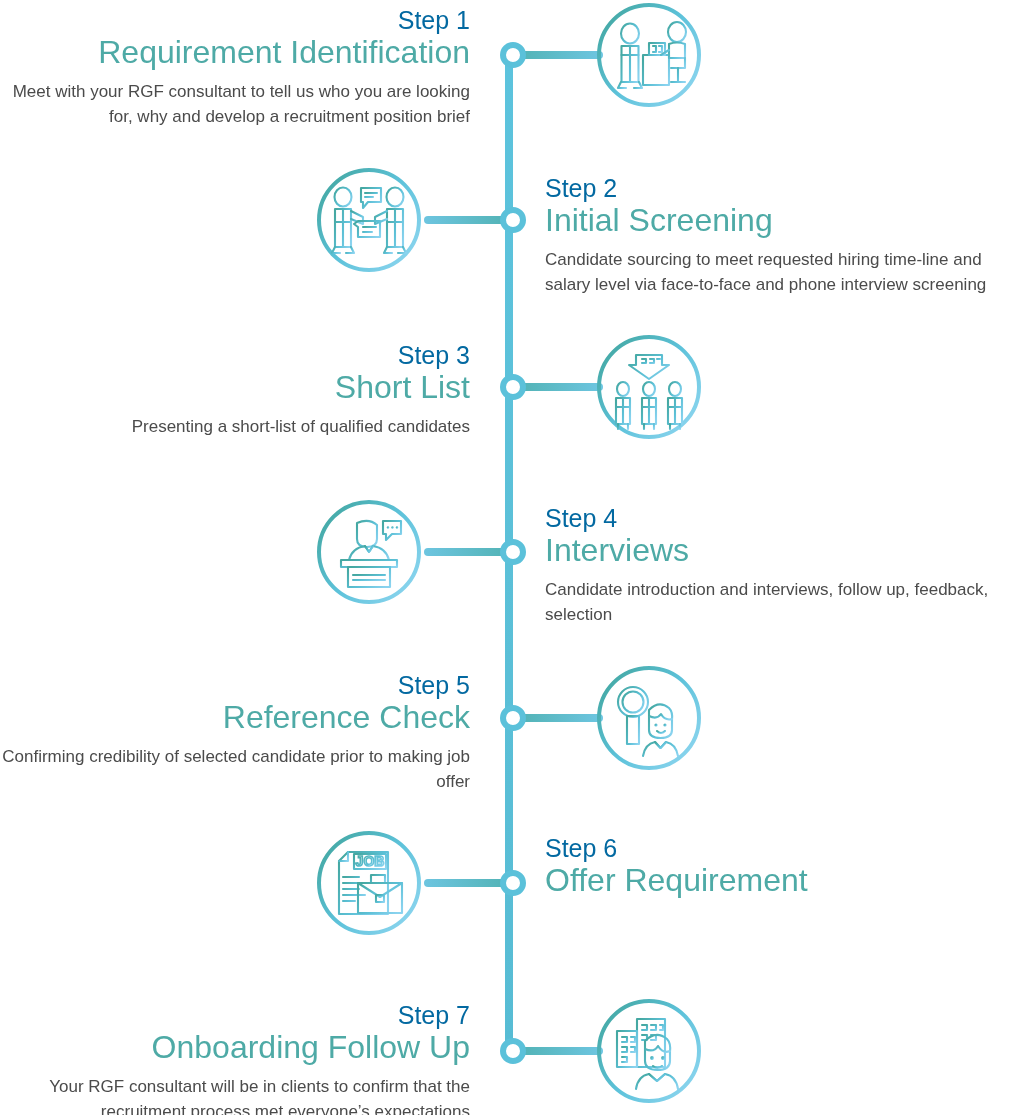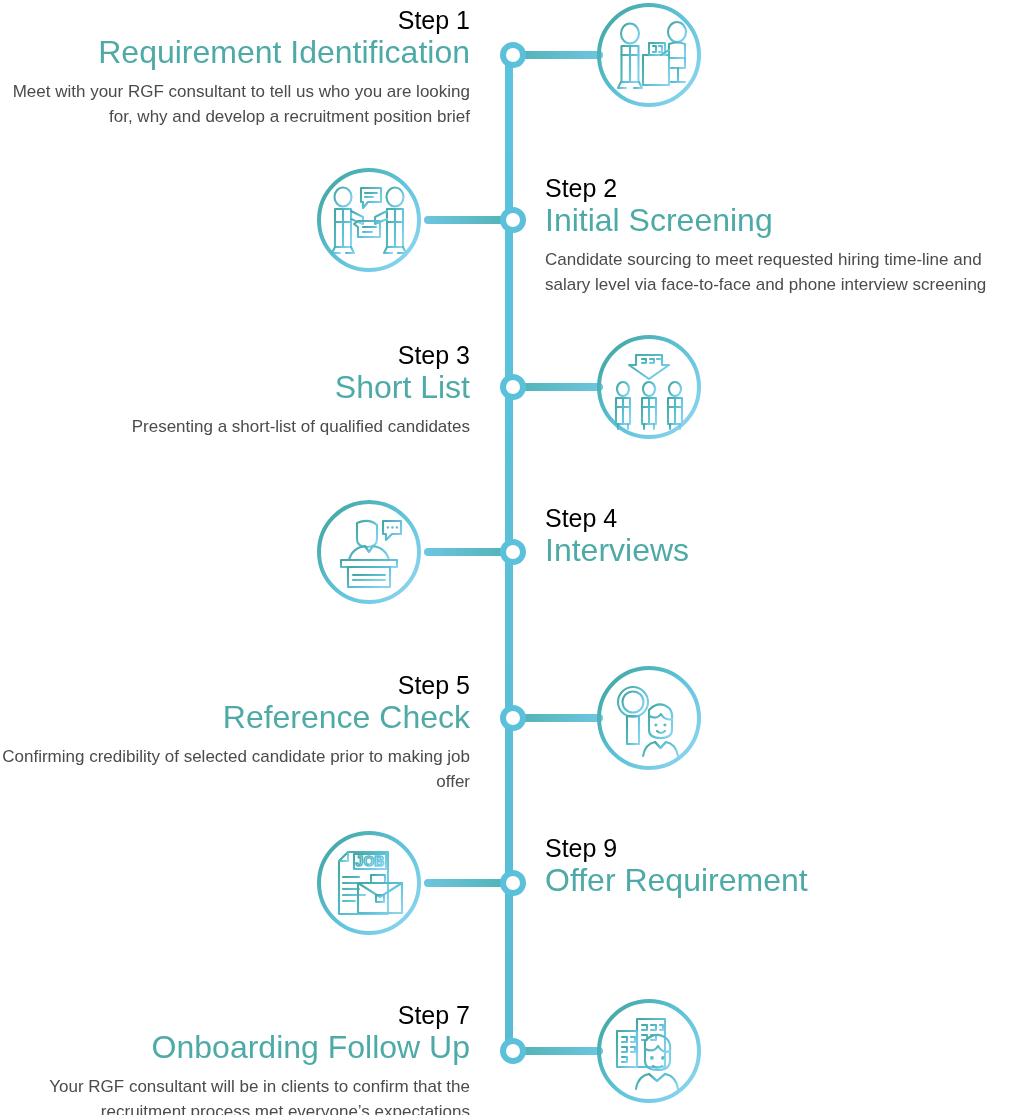--- a/index.html
+++ b/index.html
@@ -93,21 +93,21 @@
     text-align: right;
   }
   .step-text.align-left {
     left: 545px;
     text-align: left;
   }
 
   .step-number {
     font-size: 25px;
     line-height: 32px;
-    color: #000000;
+    color: #0369a1;
     font-weight: 400;
     white-space: nowrap;
   }
   .step-title {
     font-size: 32px;
     line-height: 33px;
     color: #4eaaa6;
     font-weight: 400;
     white-space: nowrap;
   }
@@ -274,20 +274,21 @@
         <circle cx="73" cy="29.5" r="1.2" fill="url(#grad)" stroke="none"></circle>
         <circle cx="77.5" cy="29.5" r="1.2" fill="url(#grad)" stroke="none"></circle>
         <circle cx="82" cy="29.5" r="1.2" fill="url(#grad)" stroke="none"></circle>
       </g>
     </svg>
   </div>
 
   <div class="step-text align-left" style="top:502px;">
     <div class="step-number">Step 4</div>
     <div class="step-title">Interviews</div>
+    <div class="step-desc">Candidate introduction and interviews, follow up, feedback, selection</div>
   </div>
 
   <div class="connector to-right" style="top:718px;"></div>
   <div class="timeline-node" style="top:718px;"></div>
 
   <div class="icon-medallion right" style="top:718px;">
     <svg viewBox="0 0 108 108">
       <circle cx="54" cy="54" r="50" fill="none" stroke="url(#gradRing)" stroke-width="4"></circle>
       <g fill="none" stroke="url(#grad)" stroke-width="2.1" stroke-linejoin="round" stroke-linecap="round">
 
@@ -334,21 +335,21 @@
 
         <path d="M43 54 h44 v30 h-44 z"></path>
         <path d="M43 54 l22 14 l22 -14"></path>
         <path d="M61 66 h8 v7 h-8 z"></path>
       </g>
       <text x="55" y="37" font-family="Liberation Sans, sans-serif" font-size="14" font-weight="bold" fill="none" stroke="url(#grad)" stroke-width="1.6" text-anchor="middle">JOB</text>
     </svg>
   </div>
 
   <div class="step-text align-left" style="top:832px;">
-    <div class="step-number">Step 9</div>
+    <div class="step-number">Step 6</div>
     <div class="step-title">Offer Requirement</div>
   </div>
 
   <div class="connector to-right" style="top:1051px;"></div>
   <div class="timeline-node" style="top:1051px;"></div>
 
   <div class="icon-medallion right" style="top:1051px;">
     <svg viewBox="0 0 108 108">
       <circle cx="54" cy="54" r="50" fill="none" stroke="url(#gradRing)" stroke-width="4"></circle>
       <g fill="none" stroke="url(#grad)" stroke-width="2.1" stroke-linejoin="round" stroke-linecap="round">

